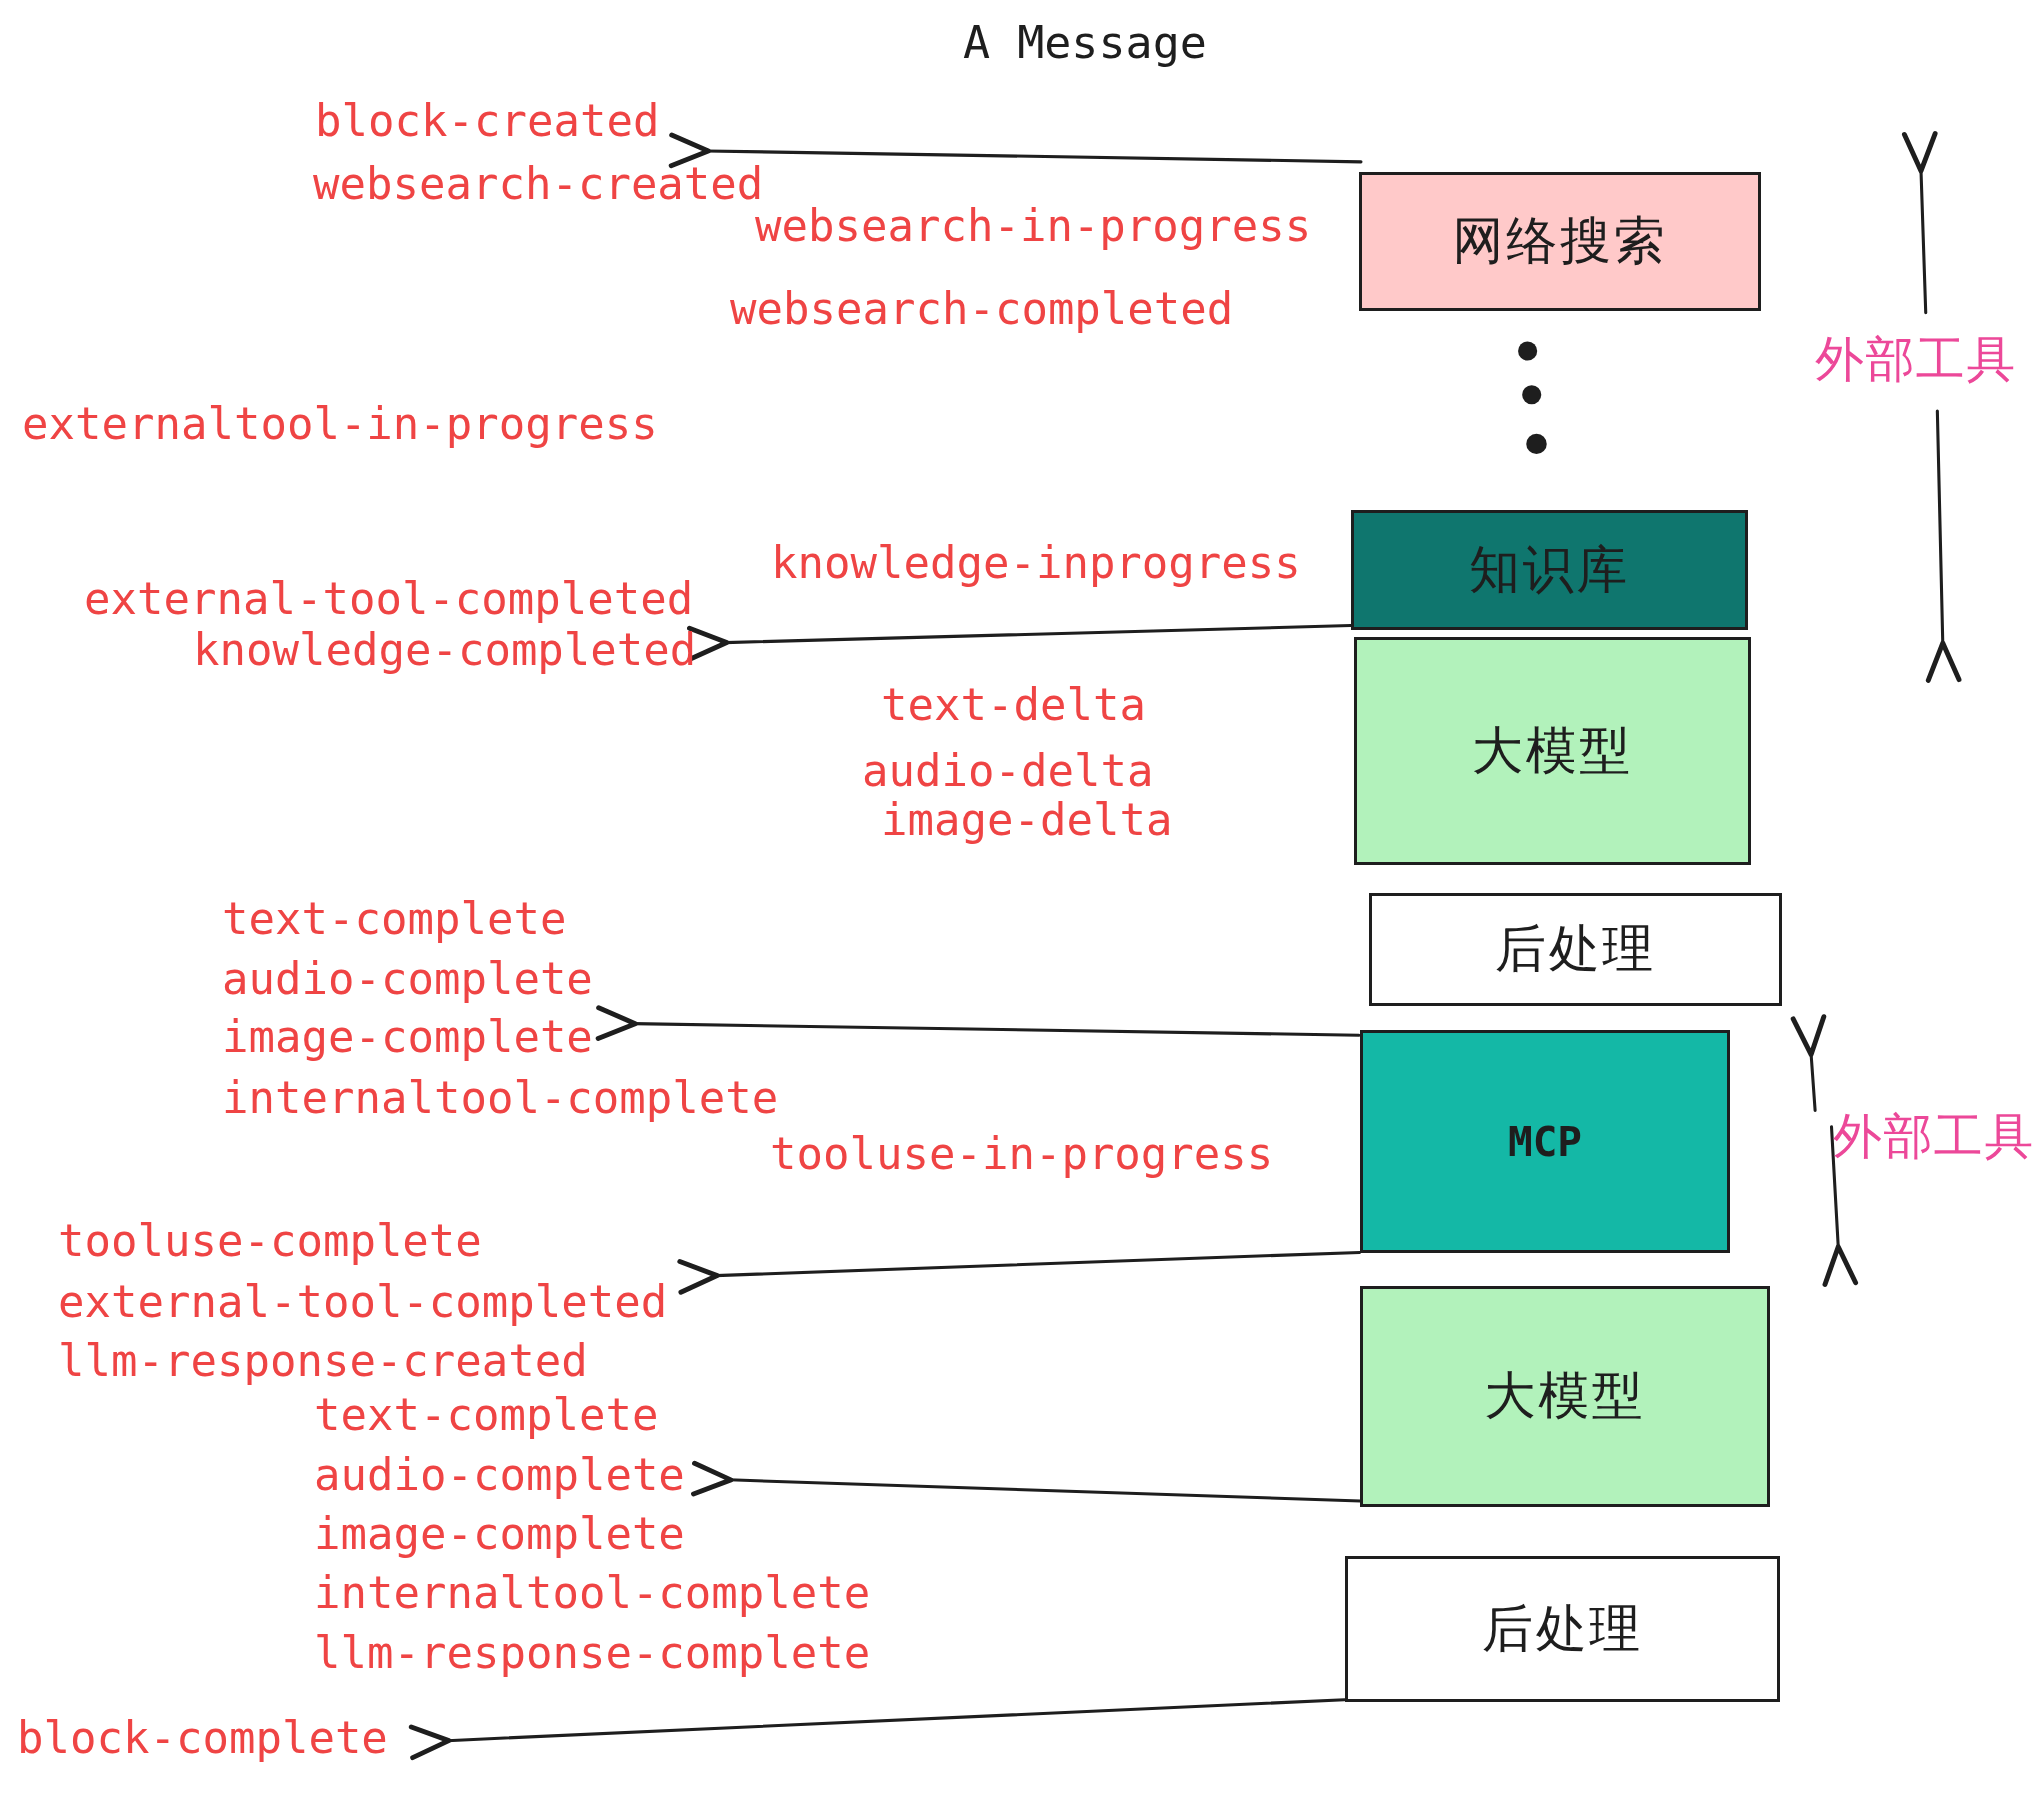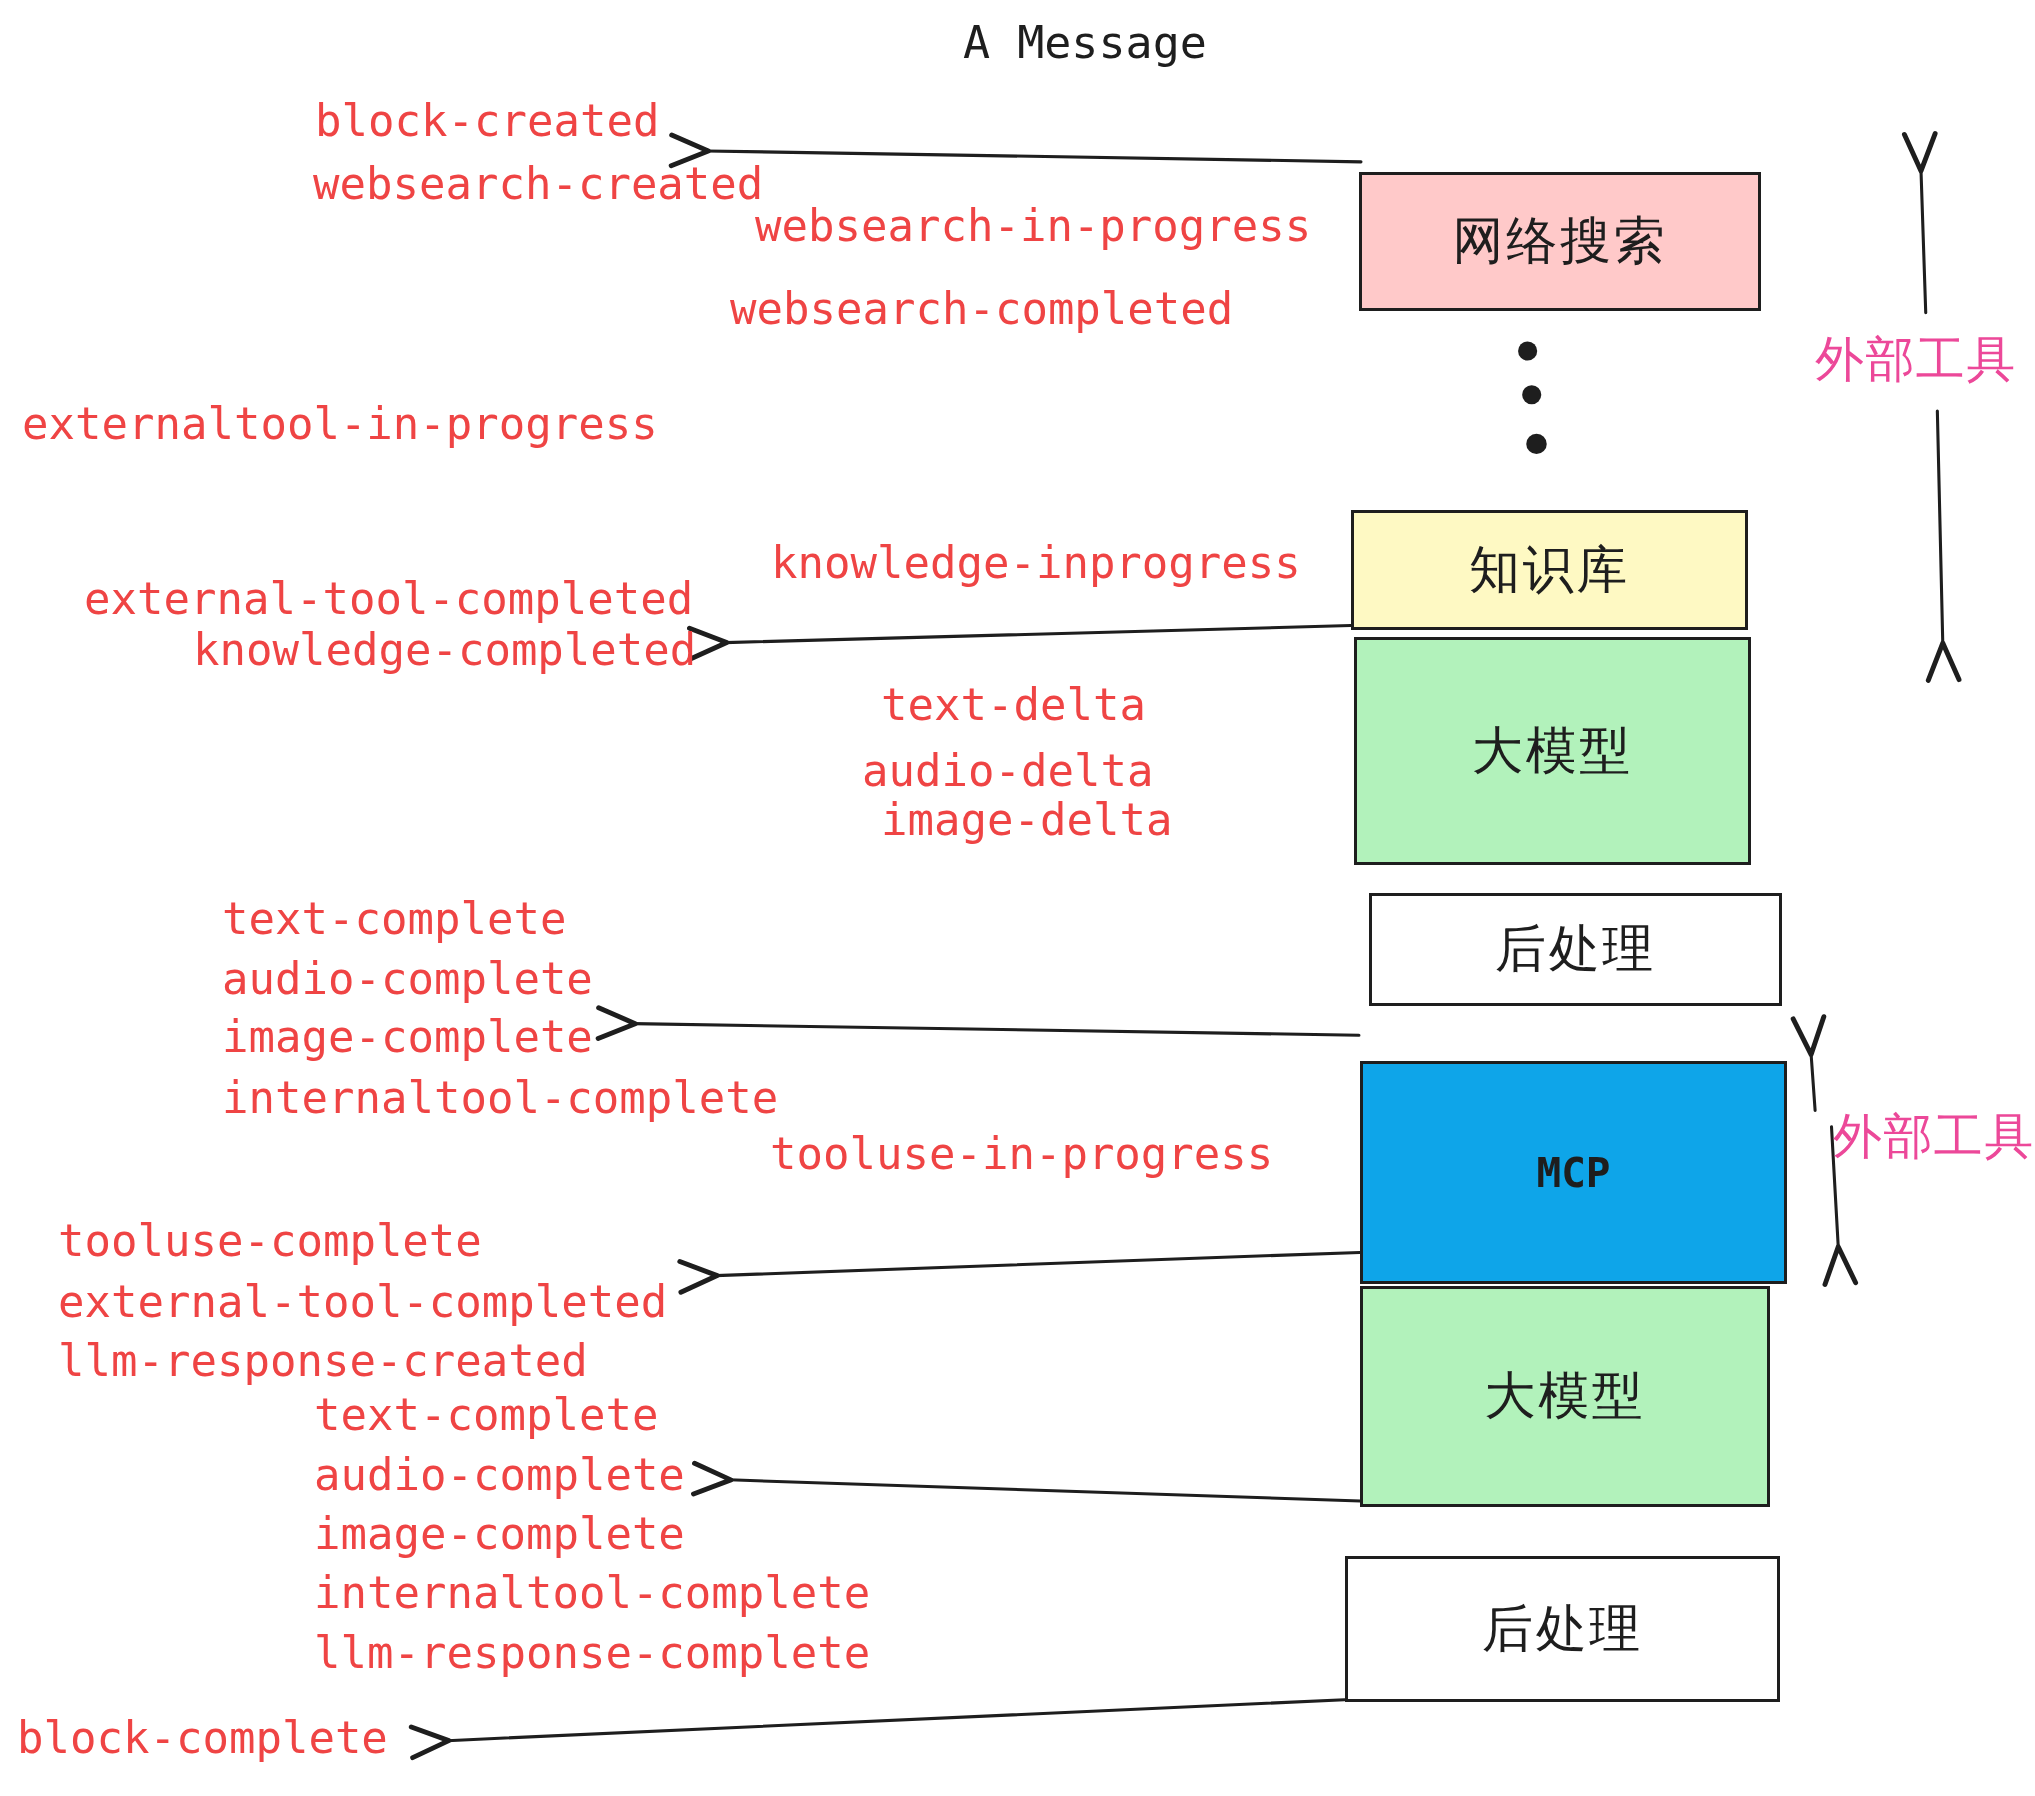--- a/index.html
+++ b/index.html
@@ -86,33 +86,33 @@
       <circle cx="2250" cy="650" r="15"></circle>
     </g>
   </svg>
 
   <div class="title" style="left:963px;top:11.6px;">A Message</div>
 
   <div class="box" style="left:1359px;top:172px;width:402px;height:139px;background:#ffc9c9;">
     <span class="cn">网络搜索</span>
   </div>
 
-  <div class="box" style="left:1351px;top:510px;width:397px;height:120px;background:#fef9c3;">
+  <div class="box" style="left:1351px;top:510px;width:397px;height:120px;background:#0f766e;">
     <span class="cn">知识库</span>
   </div>
 
   <div class="box" style="left:1354px;top:637px;width:397px;height:228px;background:#b2f2bb;">
     <span class="cn">大模型</span>
   </div>
 
   <div class="box" style="left:1369px;top:893px;width:413px;height:113px;background:#ffffff;">
     <span class="cn">后处理</span>
   </div>
 
-  <div class="box" style="left:1360px;top:1030px;width:427px;height:223px;background:#0ea5e9;margin-top:31px;">
+  <div class="box" style="left:1360px;top:1030px;width:370px;height:223px;background:#14b8a6;">
     <span class="latin">MCP</span>
   </div>
 
   <div class="box" style="left:1360px;top:1286px;width:410px;height:221px;background:#b2f2bb;">
     <span class="cn">大模型</span>
   </div>
 
   <div class="box" style="left:1345px;top:1556px;width:435px;height:146px;background:#ffffff;">
     <span class="cn">后处理</span>
   </div>

